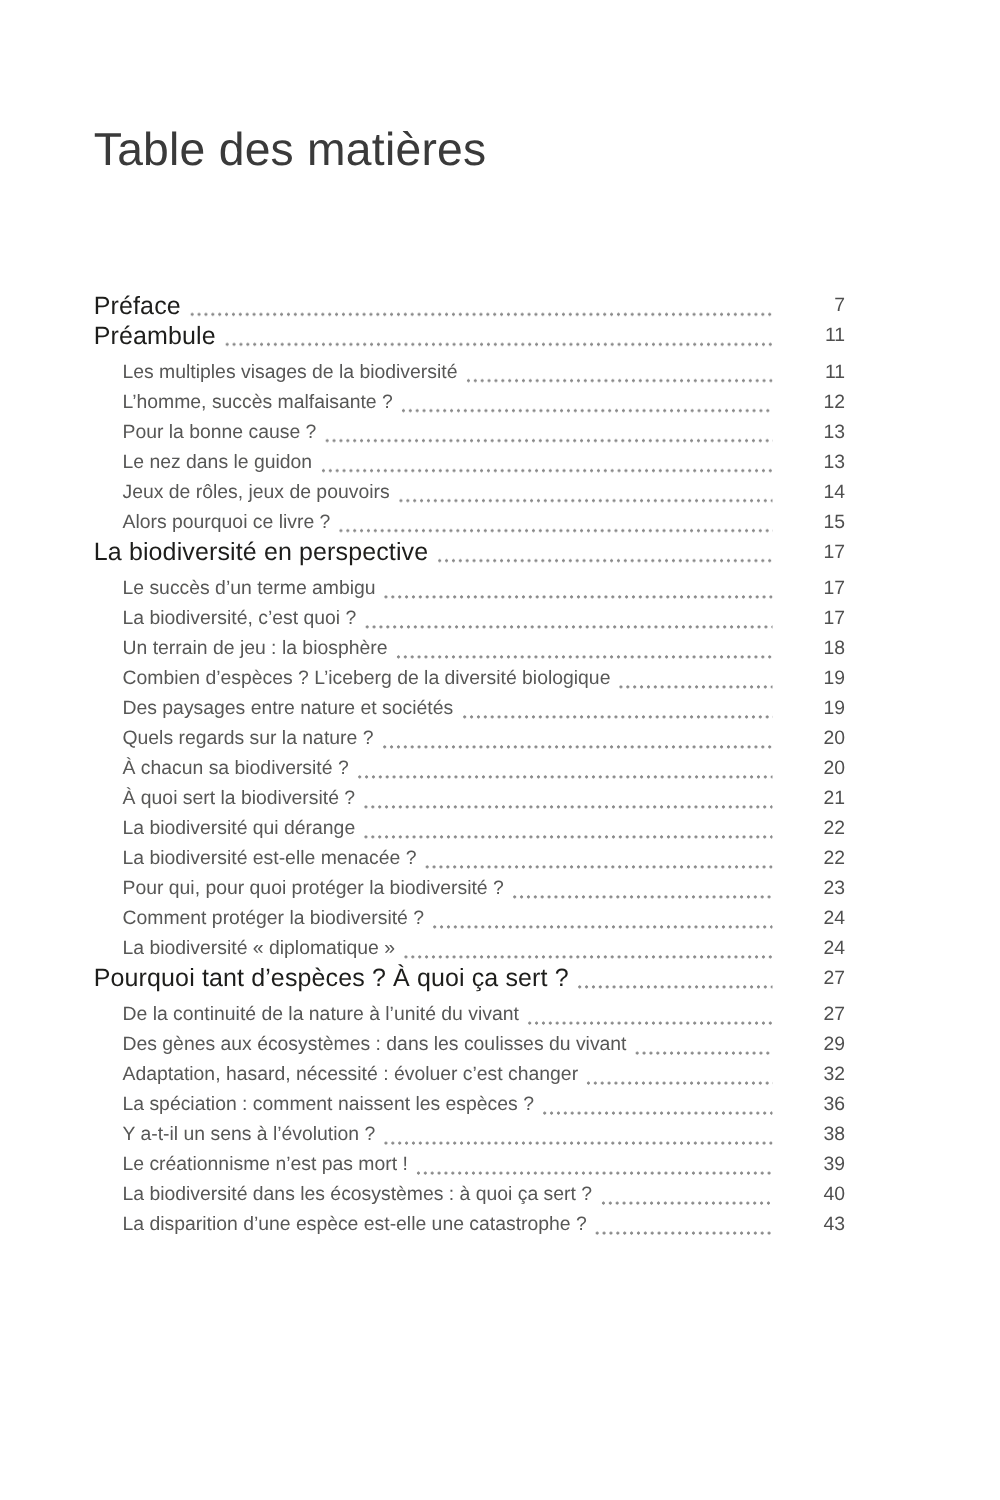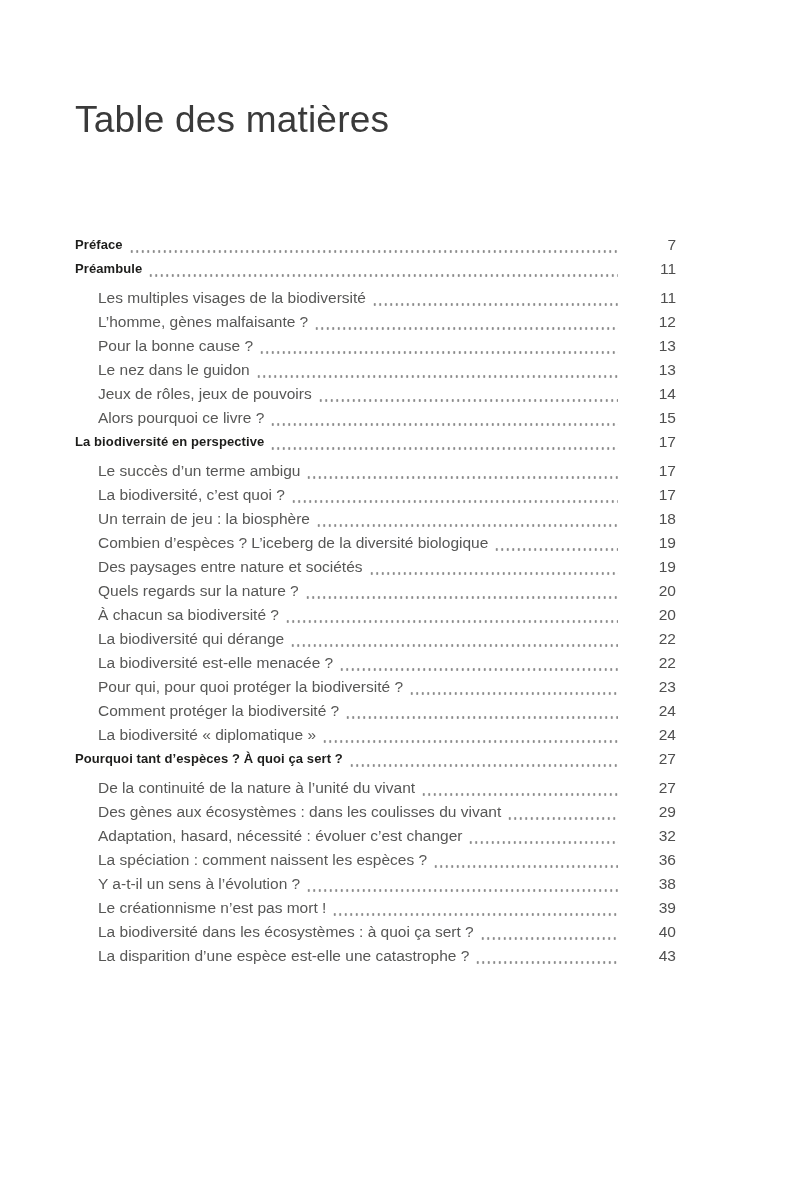--- a/index.html
+++ b/index.html
@@ -38,22 +38,22 @@
     margin-top: 5px;
   }
   .row {
     display: flex;
     align-items: stretch;
     line-height: 24px;
     font-size: 15.5px;
     color: #575756;
   }
   .row.header .label {
-    font-weight: bold;
-    font-size: 13px;
+    font-weight: normal;
+    font-size: 20px;
     color: #1d1d1b;
     letter-spacing: 0.1px;
   }
   .row.item {
     padding-left: 23px;
   }
   .label {
     white-space: nowrap;
     flex: 0 0 auto;
   }
@@ -94,21 +94,21 @@
           <span class="leader"></span>
           <span class="pagenum">11</span>
         </div>
         <div class="toc-items">
           <div class="row item">
             <span class="label">Les multiples visages de la biodiversité</span>
             <span class="leader"></span>
             <span class="pagenum">11</span>
           </div>
           <div class="row item">
-            <span class="label">L’homme, gènes malfaisante ?</span>
+            <span class="label">L’homme, succès malfaisante ?</span>
             <span class="leader"></span>
             <span class="pagenum">12</span>
           </div>
           <div class="row item">
             <span class="label">Pour la bonne cause ?</span>
             <span class="leader"></span>
             <span class="pagenum">13</span>
           </div>
           <div class="row item">
             <span class="label">Le nez dans le guidon</span>
@@ -161,20 +161,25 @@
           </div>
           <div class="row item">
             <span class="label">Quels regards sur la nature ?</span>
             <span class="leader"></span>
             <span class="pagenum">20</span>
           </div>
           <div class="row item">
             <span class="label">À chacun sa biodiversité ?</span>
             <span class="leader"></span>
             <span class="pagenum">20</span>
+          </div>
+          <div class="row item">
+            <span class="label">À quoi sert la biodiversité ?</span>
+            <span class="leader"></span>
+            <span class="pagenum">21</span>
           </div>
           <div class="row item">
             <span class="label">La biodiversité qui dérange</span>
             <span class="leader"></span>
             <span class="pagenum">22</span>
           </div>
           <div class="row item">
             <span class="label">La biodiversité est-elle menacée ?</span>
             <span class="leader"></span>
             <span class="pagenum">22</span>

